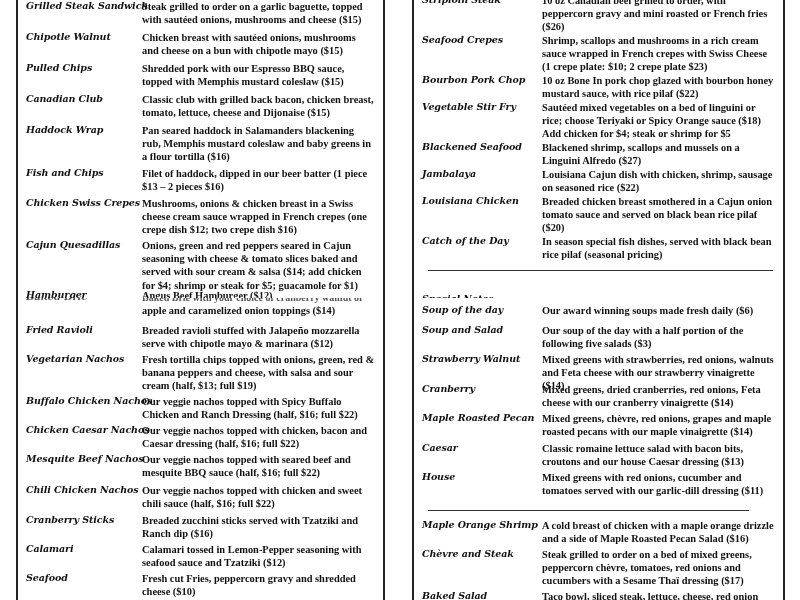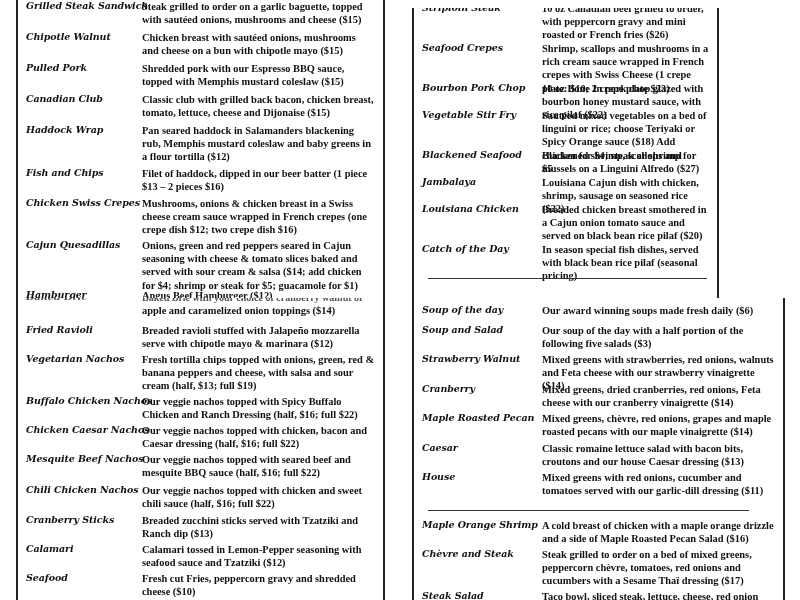--- a/index.html
+++ b/index.html
@@ -6,21 +6,21 @@
   body {
     width:800px; height:600px; overflow:hidden; position:relative;
     background:#ffffff; color:#111;
   }
   .quad {
     position:absolute; overflow:hidden; background:#fff;
     border-left:2px solid #222; border-right:2px solid #222;
     box-sizing:border-box;
   }
   .q-tl { left:16px;  top:0;     width:369px; height:298px; }
-  .q-tr { left:412px; top:8px;     width:307px; height:298px; }
+  .q-tr { left:412px; top:0;     width:373px; height:298px; }
   .q-bl { left:16px;  top:298px; width:369px; height:302px; }
   .q-br { left:412px; top:298px; width:373px; height:302px; }
 
   .item { position:absolute; left:0; right:0; }
   .name {
     position:absolute; left:8px; top:0;
     font-family:"DejaVu Serif", serif; font-style:italic; font-weight:bold;
     font-size:9.5px; letter-spacing:-0.1px; white-space:nowrap;text-align:center;
   }
   .desc {
@@ -38,30 +38,30 @@
 <div class="quad q-tl">
   <div class="item" style="top:0px">
       <span class="name">Grilled Steak Sandwich</span>
       <span class="desc">Steak grilled to order on a garlic baguette, topped with sautéed onions, mushrooms and cheese ($15)</span>
     </div>
   <div class="item" style="top:31px">
       <span class="name">Chipotle Walnut</span>
       <span class="desc">Chicken breast with sautéed onions, mushrooms and cheese on a bun with chipotle mayo ($15)</span>
     </div>
   <div class="item" style="top:62px">
-      <span class="name">Pulled Pork</span>
+      <span class="name">Pulled Chips</span>
       <span class="desc">Shredded pork with our Espresso BBQ sauce, topped with Memphis mustard coleslaw ($15)</span>
     </div>
   <div class="item" style="top:93px">
       <span class="name">Canadian Club</span>
       <span class="desc">Classic club with grilled back bacon, chicken breast, tomato, lettuce, cheese and Dijonaise ($15)</span>
     </div>
   <div class="item" style="top:124px">
       <span class="name">Haddock  Wrap</span>
-      <span class="desc">Pan seared haddock in Salamanders blackening rub, Memphis mustard coleslaw and baby greens in a flour tortilla ($12)</span>
+      <span class="desc">Pan seared haddock in Salamanders blackening rub, Memphis mustard coleslaw and baby greens in a flour tortilla ($16)</span>
     </div>
   <div class="item" style="top:167px">
       <span class="name">Fish and Chips</span>
       <span class="desc">Filet of haddock, dipped in our beer batter (1 piece $13 – 2 pieces $16)</span>
     </div>
   <div class="item" style="top:197px">
       <span class="name">Chicken Swiss Crepes</span>
       <span class="desc">Mushrooms, onions &amp; chicken breast in a Swiss cheese cream sauce wrapped in French crepes (one crepe dish $12; two crepe dish $16)</span>
     </div>
   <div class="item" style="top:239px">
@@ -140,21 +140,21 @@
   <div class="item" style="top:155px">
       <span class="name">Mesquite Beef Nachos</span>
       <span class="desc">Our veggie nachos topped with seared beef and mesquite BBQ sauce (half, $16; full $22)</span>
     </div>
   <div class="item" style="top:186px">
       <span class="name">Chili Chicken Nachos</span>
       <span class="desc">Our veggie nachos topped with chicken and sweet chili sauce (half, $16; full $22)</span>
     </div>
   <div class="item" style="top:216px">
       <span class="name">Cranberry Sticks</span>
-      <span class="desc">Breaded zucchini sticks served with Tzatziki and Ranch dip ($13)</span>
+      <span class="desc">Breaded zucchini sticks served with Tzatziki and Ranch dip ($16)</span>
     </div>
   <div class="item" style="top:245px">
       <span class="name">Calamari</span>
       <span class="desc">Calamari tossed in Lemon-Pepper seasoning with seafood sauce and Tzatziki ($12)</span>
     </div>
   <div class="item" style="top:274px">
       <span class="name">Seafood</span>
       <span class="desc">Fresh cut Fries, peppercorn gravy and shredded cheese ($10)</span>
     </div>
 </div>
@@ -191,16 +191,16 @@
   <div class="rule" style="top:212px; left:14px; right:34px;"></div>
   <div class="item" style="top:221px">
       <span class="name">Maple Orange Shrimp</span>
       <span class="desc">A cold breast of chicken with a maple orange drizzle and a side of Maple Roasted Pecan Salad ($16)</span>
     </div>
   <div class="item" style="top:250px">
       <span class="name">Chèvre and Steak</span>
       <span class="desc">Steak grilled to order on a bed of mixed greens, peppercorn chèvre, tomatoes, red onions and cucumbers with a Sesame Thaï dressing ($17)</span>
     </div>
   <div class="item" style="top:292px">
-      <span class="name">Steak Salad</span>
+      <span class="name">Baked Salad</span>
       <span class="desc">Taco bowl, sliced steak, lettuce, cheese, red onion and</span>
     </div>
 </div>
 
 </body></html>

